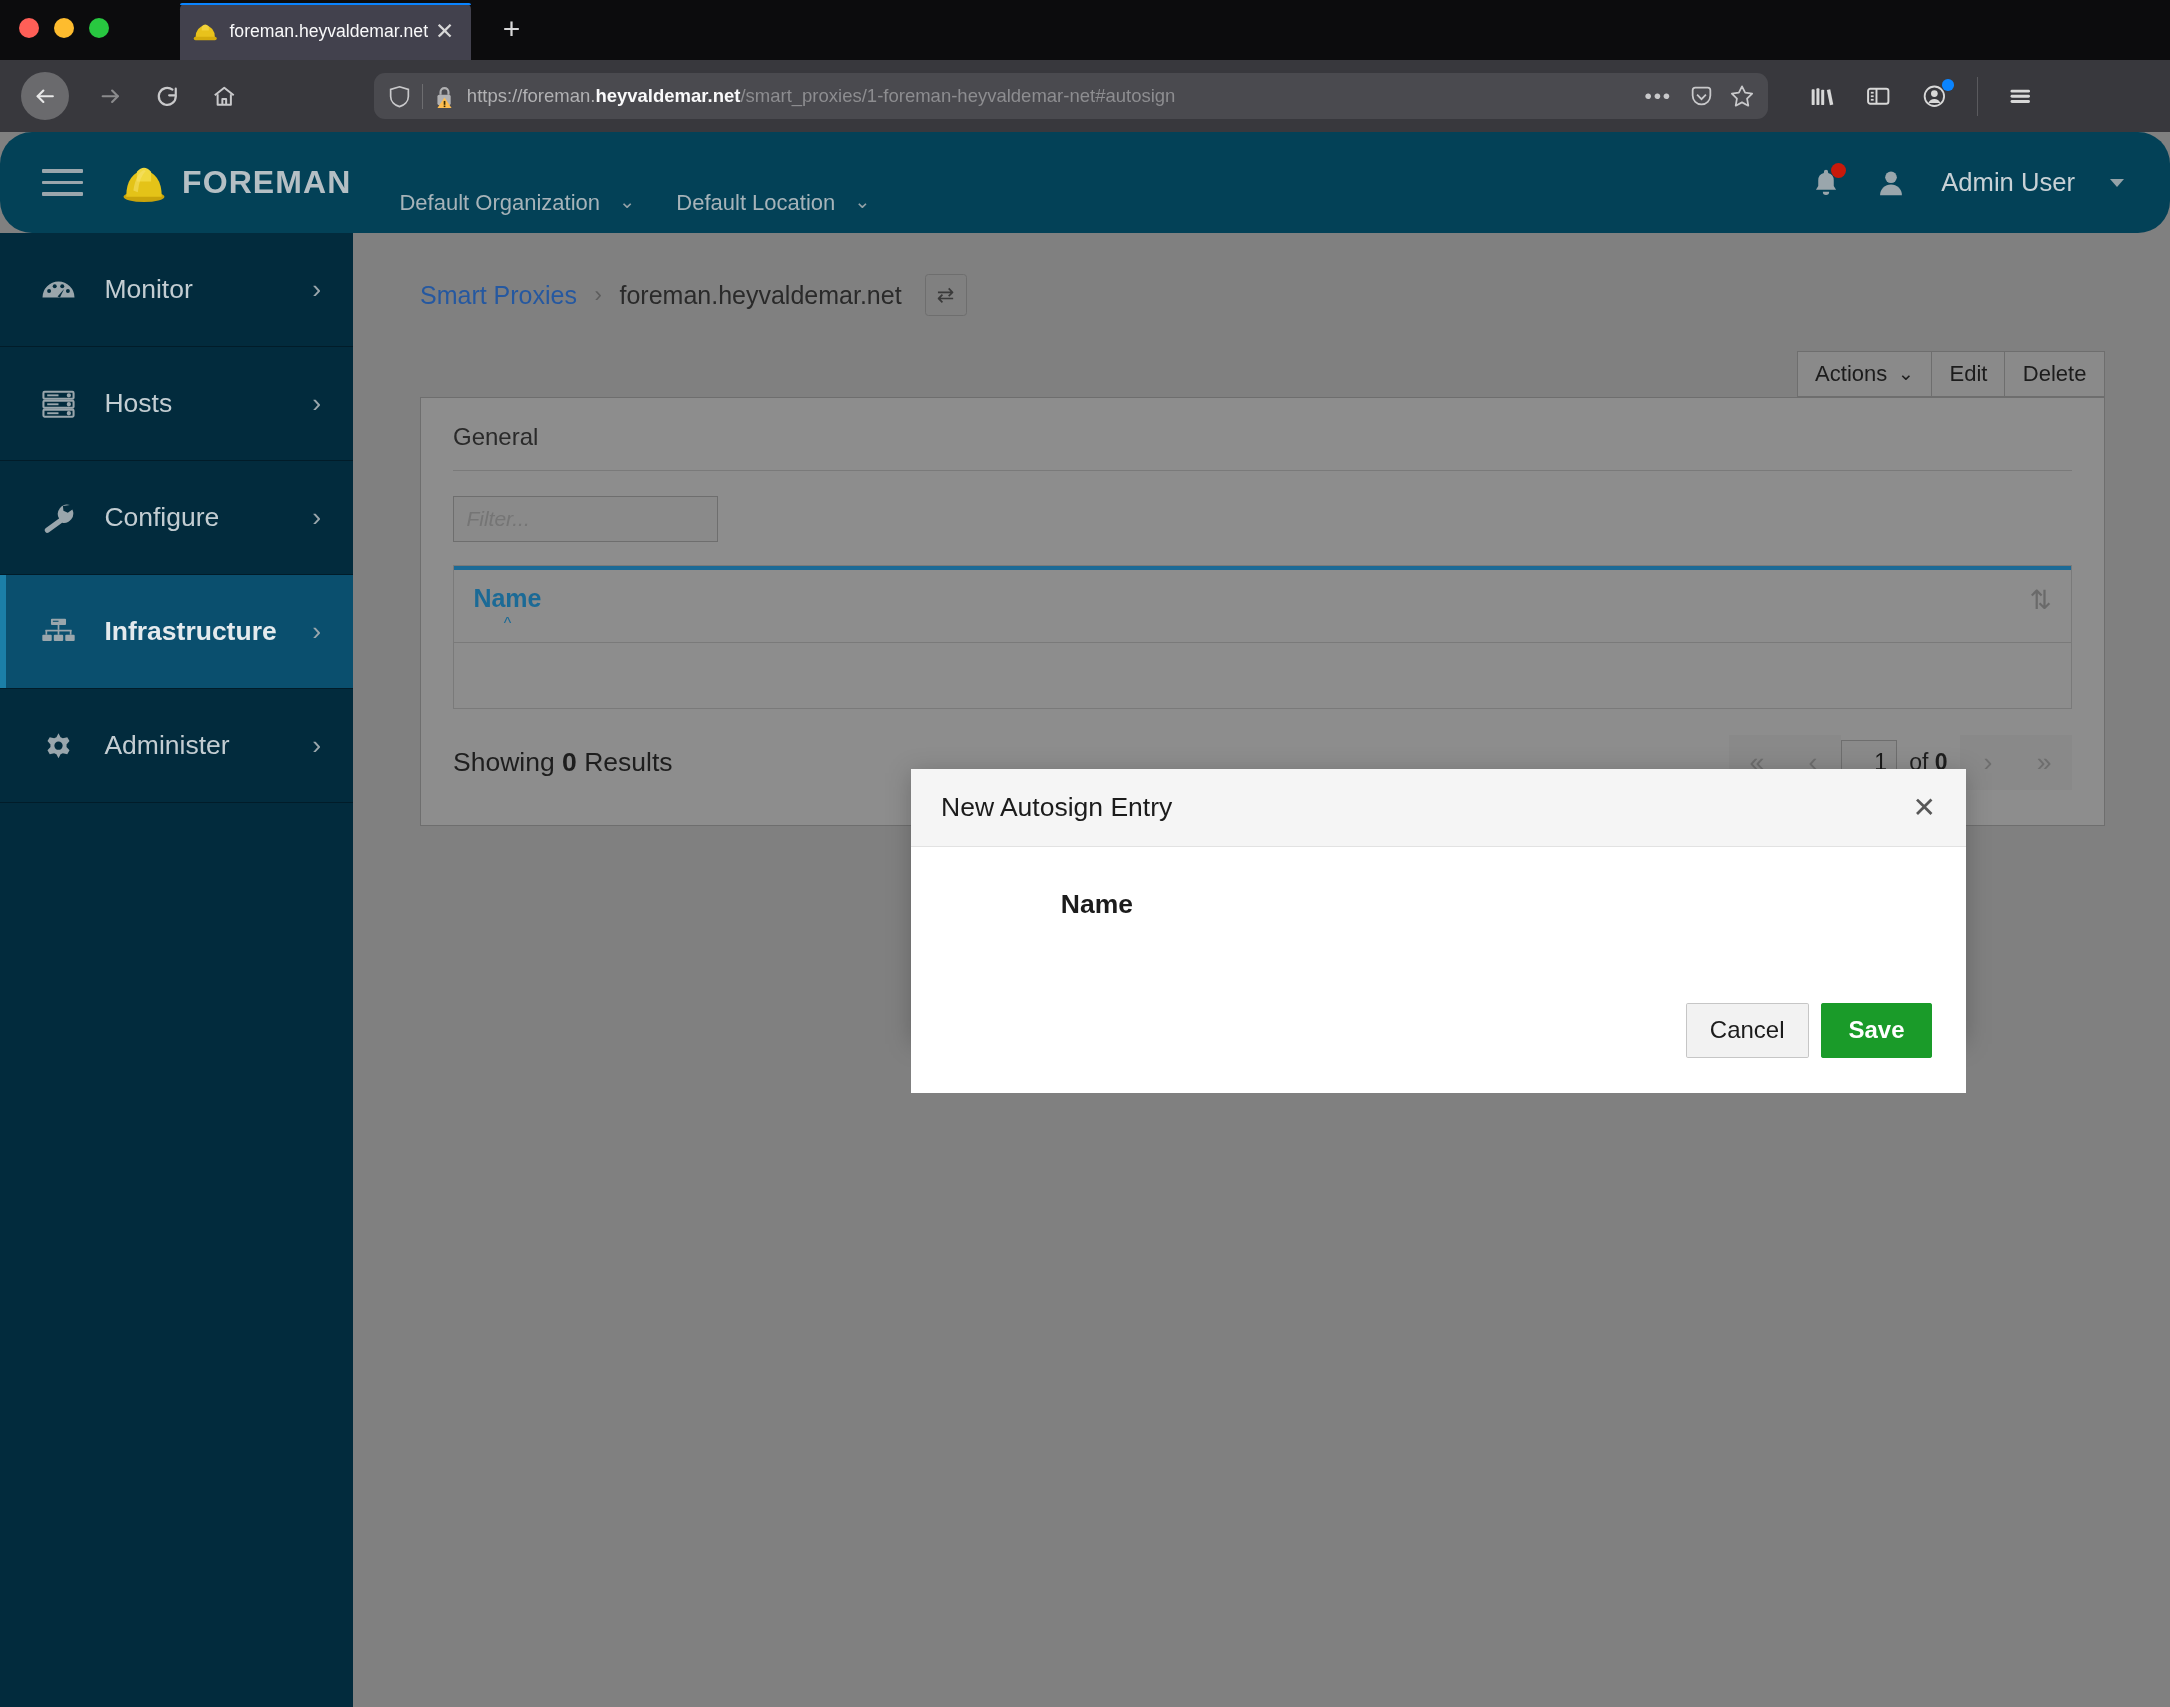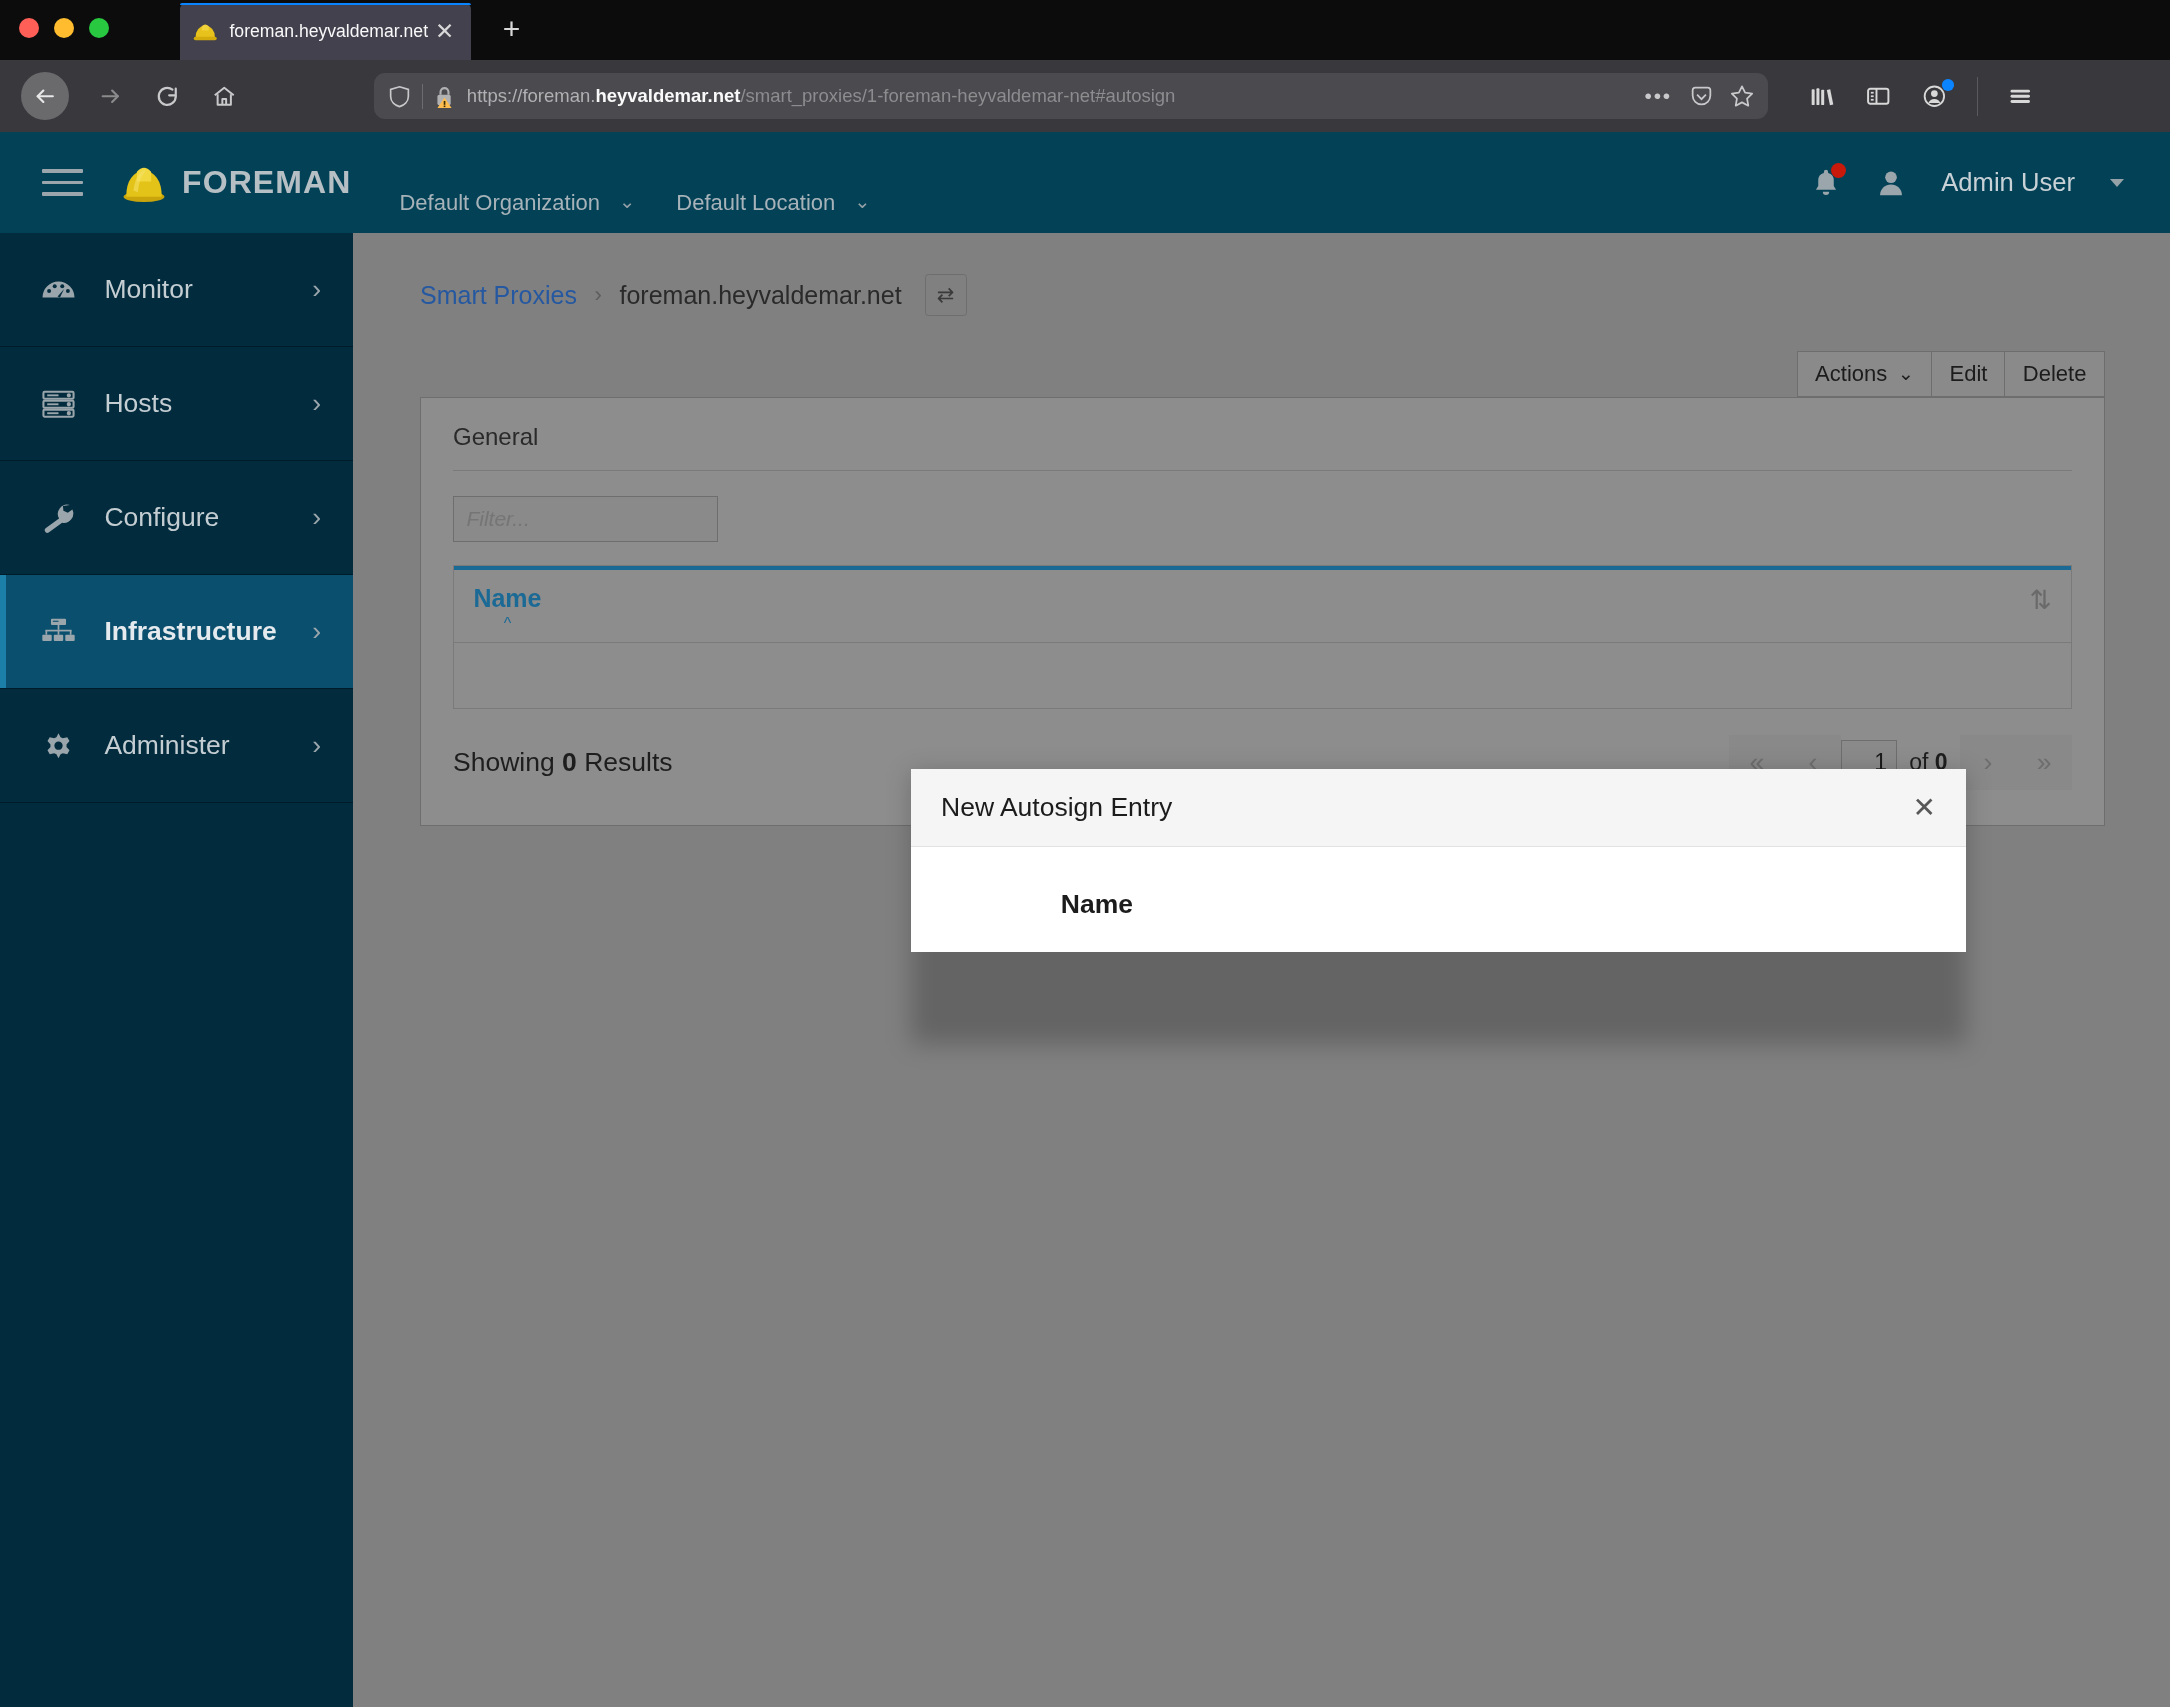--- a/index.html
+++ b/index.html
@@ -92,21 +92,21 @@
   .acct-dot {
     position: absolute; right: -3.5px; top: -1.8px;
     width: 11.5px; height: 11.5px; border-radius: 50%; background: #0a84ff;
   }
 
   
   .app { width: 2170px; height: 1576px; background: #808080; position: relative; }
 
   .fm-header {
     height: 101px; background: #034157; position: relative; overflow: hidden;
-    display: flex; align-items: center;
+    display: flex; align-items: center; border-radius: 32px;
   }
   .fm-header-pattern {
     position: absolute; inset: 0;
     background:
       radial-gradient(circle at 2.6px 2.6px, rgba(255,255,255,.045) 1.8px, transparent 2.1px) 0 0/12.4px 12.4px;
     clip-path: polygon(44% 0, 100% 0, 100% 100%, 17% 100%);
     pointer-events: none;
   }
   .fm-header-wedge {
     position: absolute; inset: 0;
@@ -592,18 +592,22 @@
       <div class="modal">
         <div class="modal-header">
           <div class="modal-title">New Autosign Entry</div>
           <div class="modal-close">✕</div>
         </div>
         <div class="modal-body">
           <div class="form-row">
             <label class="form-label">Name</label>
           </div>
         </div>
+        <div class="modal-footer">
+          <button class="btn-cancel">Cancel</button>
+          <button class="btn-save">Save</button>
+        </div>
       </div>
 
     </div>
   </div>
 </div>
 
 
 </body></html>

